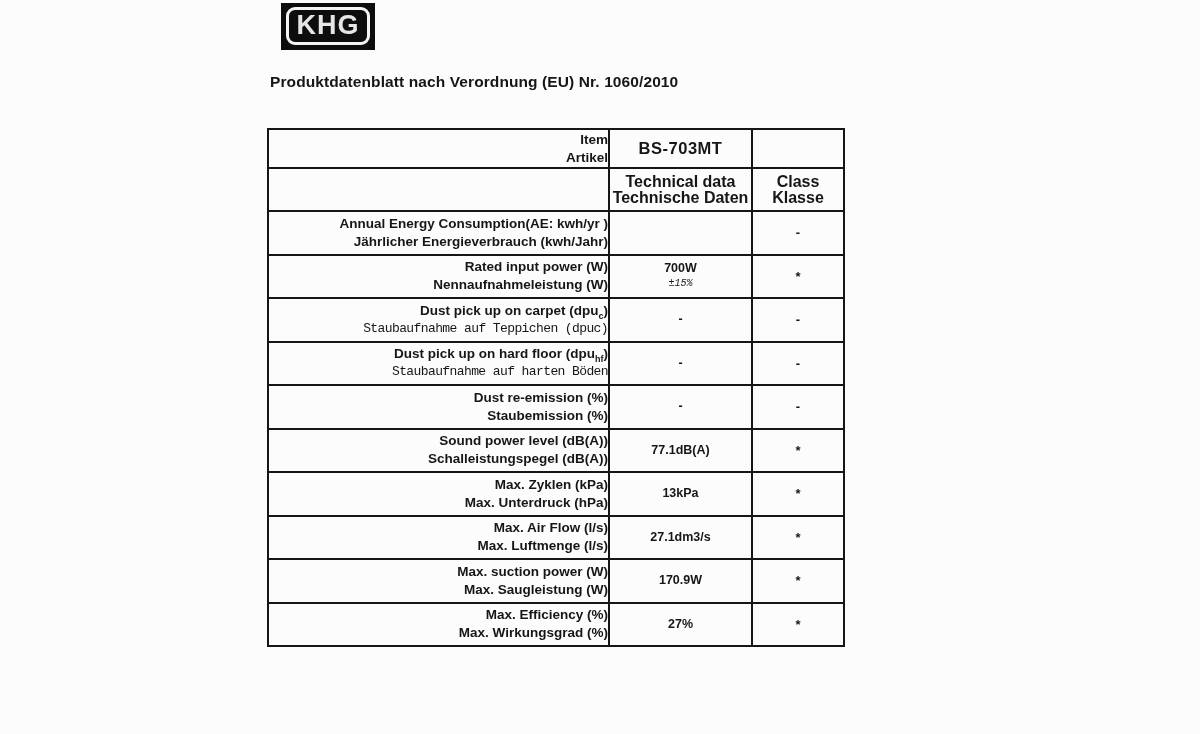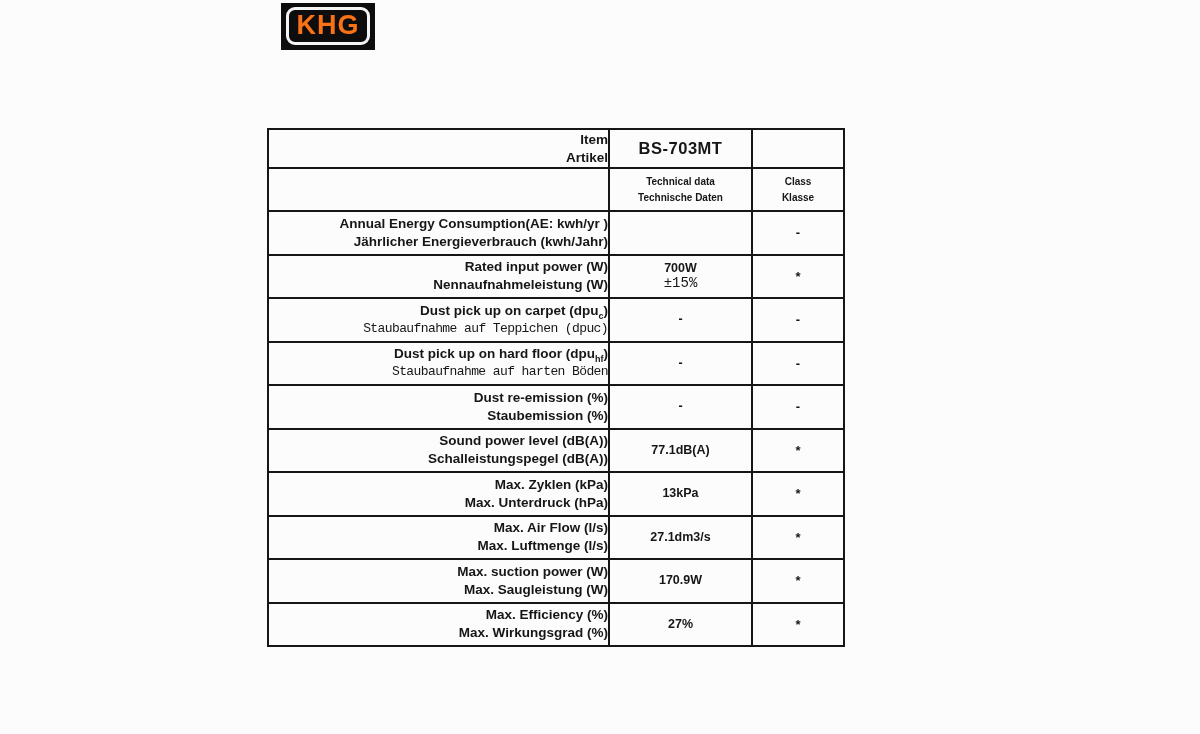--- a/index.html
+++ b/index.html
@@ -16,21 +16,21 @@
     background:#0d0d0d;
   }
   .logo-frame {
     position:absolute; left:5px; top:4px; right:5px; bottom:5px;
     border:3px solid #f4f4f4; border-radius:9px;
   }
   .logo-text {
     position:absolute; left:50%; top:50%;
     transform:translate(-50%,-54%);
     background:#0d0d0d; padding:0 4px;
-    color:#f97316; font-weight:bold; font-size:27px; letter-spacing:1px;
+    color:#e5e5e5; font-weight:bold; font-size:27px; letter-spacing:1px;
     line-height:1;
   }
 
   
   .doc-title {
     position:absolute; left:270px; top:73px;
     font-size:15.5px; font-weight:bold; letter-spacing:0.1px;
     white-space:nowrap;
   }
 
@@ -57,45 +57,46 @@
     font-weight:normal; font-size:13px; letter-spacing:-0.6px;margin-left:32px;
   }
   td.lab sub { font-size:9px; line-height:0; }
 
   td.model-cell {
     text-align:center; vertical-align:middle;
     font-weight:bold; font-size:16.5px; letter-spacing:0.5px;
   }
   td.center2 {
     text-align:center; vertical-align:middle;
-    font-weight:bold; font-size:10px; line-height:16px;
+    font-weight:bold; font-size:16px; line-height:16px;
   }
   td.val-cell {
     text-align:center; vertical-align:middle;
     font-weight:bold; font-size:12.5px; line-height:15px;
   }
   td.val-cell .val2 {
     font-family:"Liberation Mono", monospace;
-    font-weight:normal; font-size:14px;
+    font-weight:normal; font-size:10px;font-style:italic;
   }
   td.cls-cell {
     text-align:center; vertical-align:middle;
     font-weight:bold; font-size:13px;
   }
 </style>
 </head>
 <body>
 
 <div class="page">
 
   <div class="logo">
     <div class="logo-frame"></div>
     <div class="logo-text">KHG</div>
   </div>
 
+  <div class="doc-title">Produktdatenblatt nach Verordnung (EU) Nr. 1060/2010</div>
 
   <table class="spec">
     <colgroup>
       <col style="width:341px">
       <col style="width:143px">
       <col style="width:92px">
     </colgroup>
     <tbody id="rows-container">
       <tr class="h1">
         <td class="lab">

